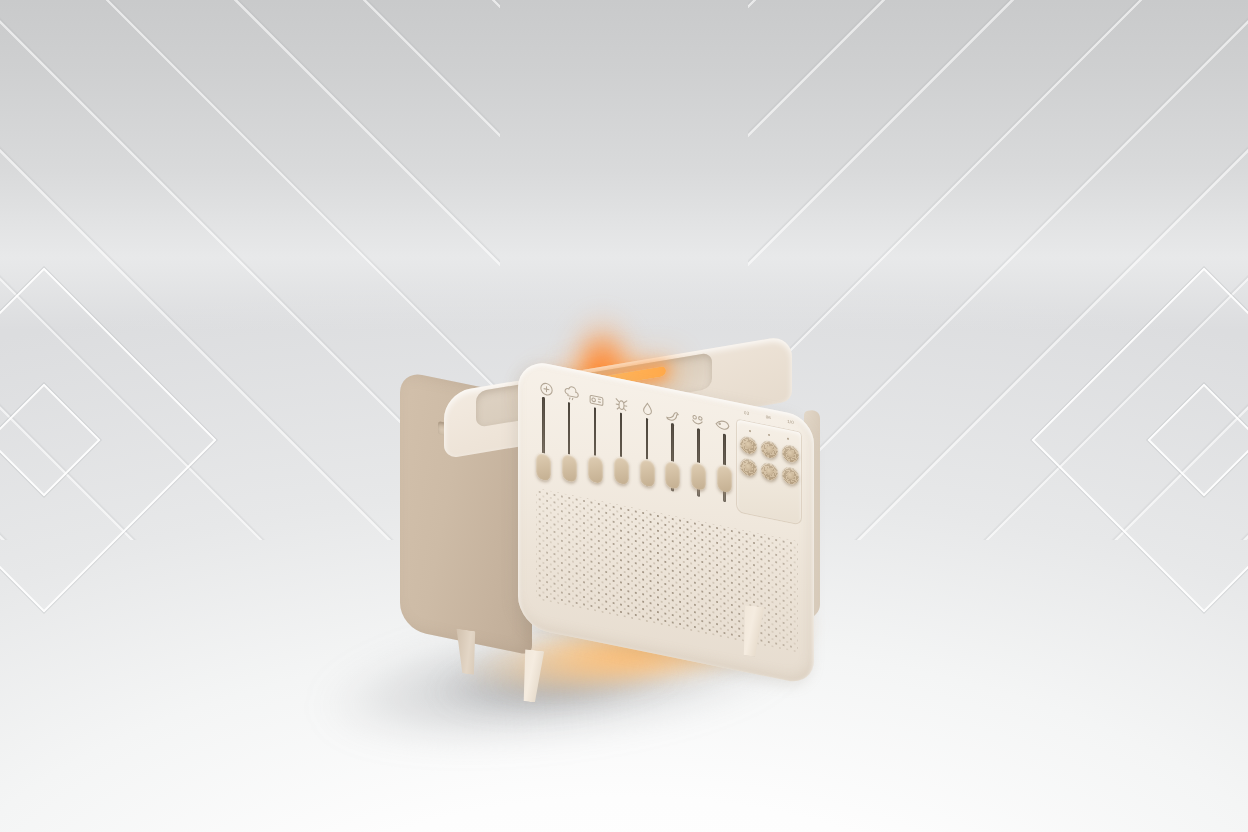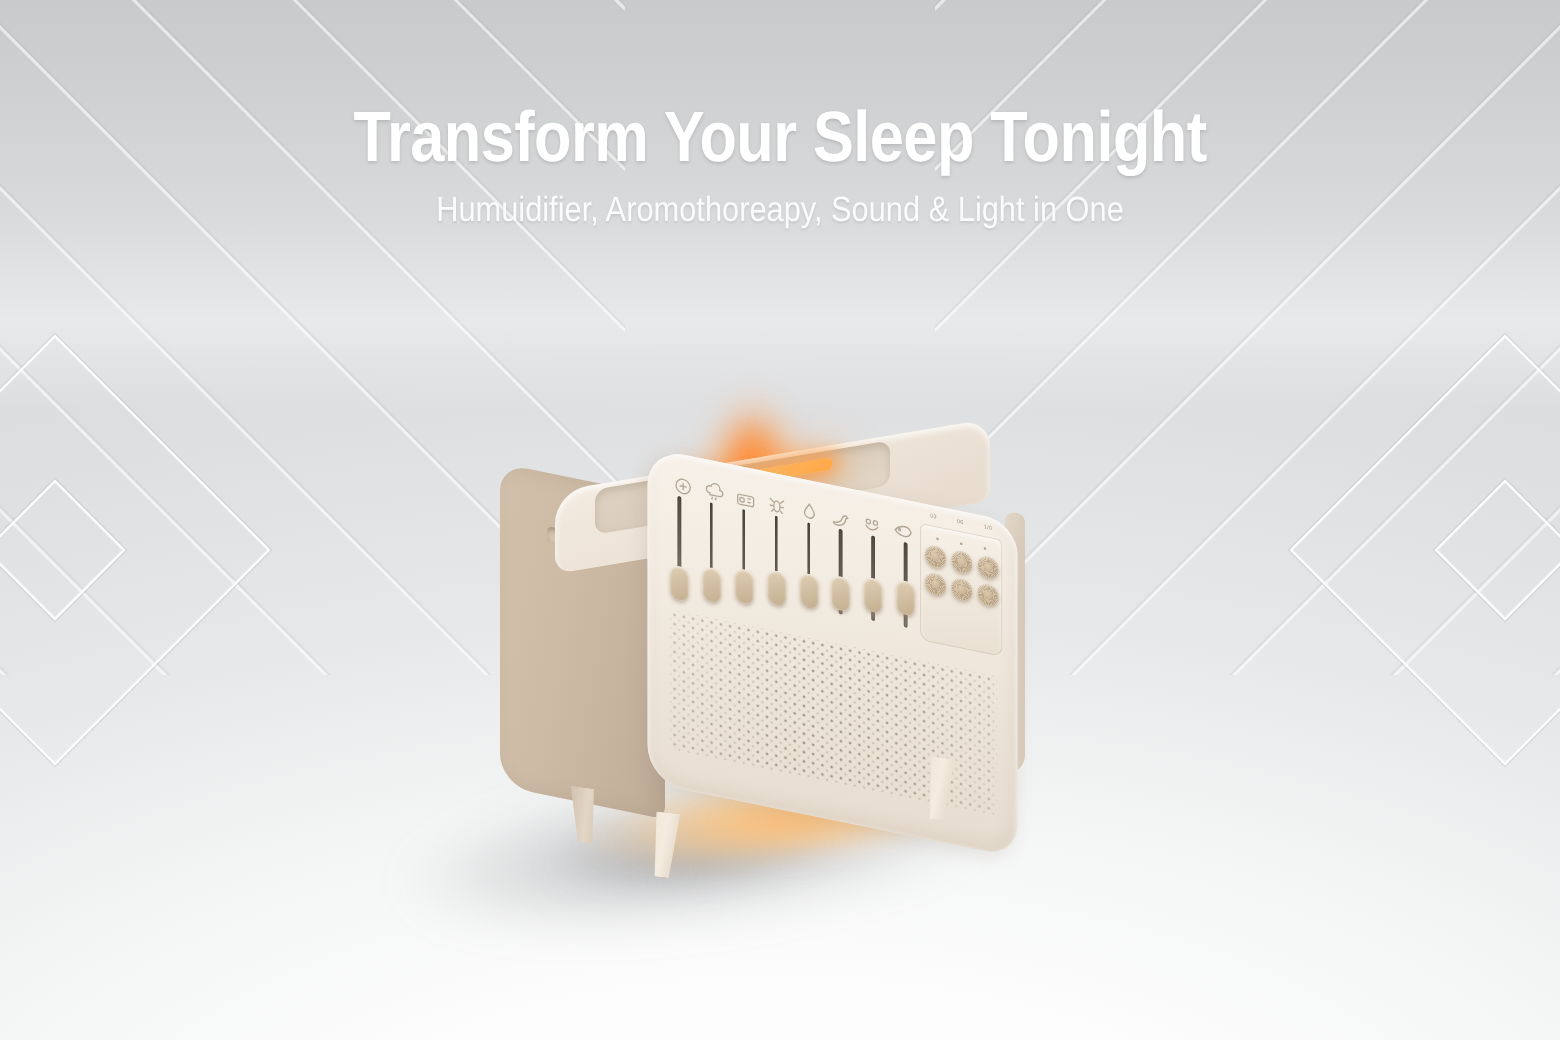--- a/index.html
+++ b/index.html
@@ -231,24 +231,20 @@
   <div class="bg-base"></div>
   <div class="bg-top-fade"></div>
   <div class="bg-stripes-l"></div>
   <div class="bg-stripes-r"></div>
 
   <div class="diamond dm-l-outer"></div>
   <div class="diamond dm-l-inner"></div>
   <div class="diamond dm-r-outer"></div>
   <div class="diamond dm-r-inner"></div>
 
-  <div class="headings">
-    <h1 class="h-title">Transform Your Sleep Tonight</h1>
-    <p class="h-sub">Humuidifier, Aromothoreapy, Sound &amp; Light in One</p>
-  </div>
 
   <div class="floor-shadow"></div>
   <div class="floor-shadow-2"></div>
   <div class="underglow"></div>
   <div class="underglow-spill"></div>
 
   <div class="flame-wrap">
     <div class="flame f1"></div>
     <div class="flame f3"></div>
     <div class="flame f2"></div>

